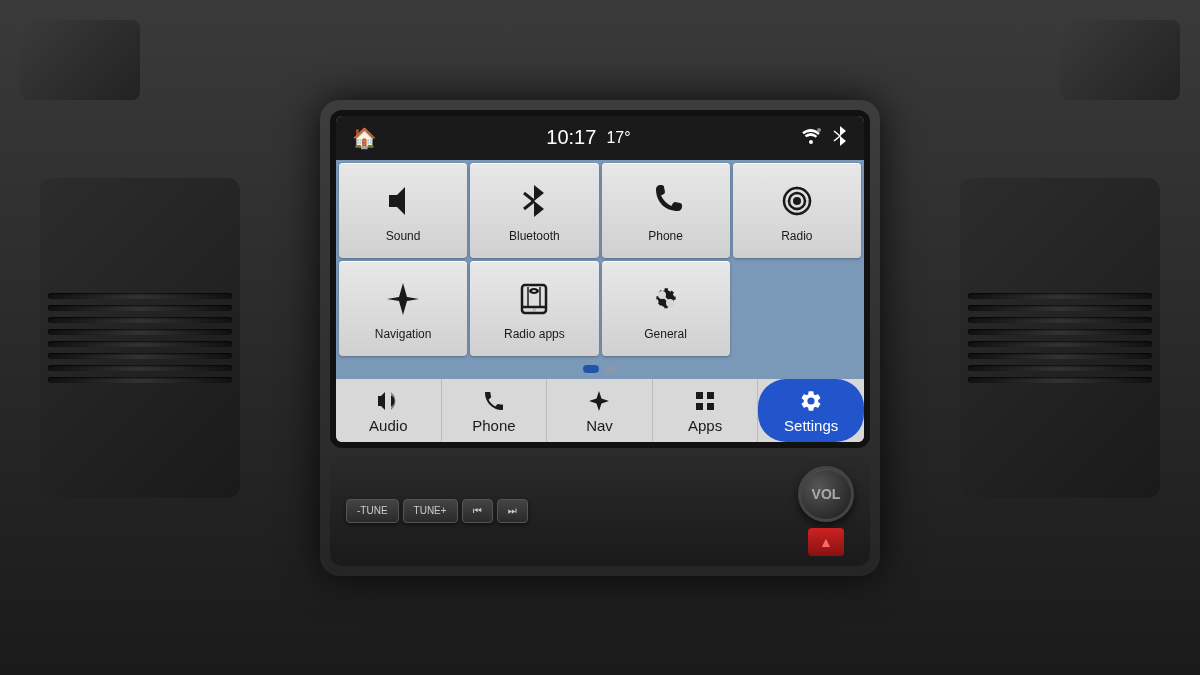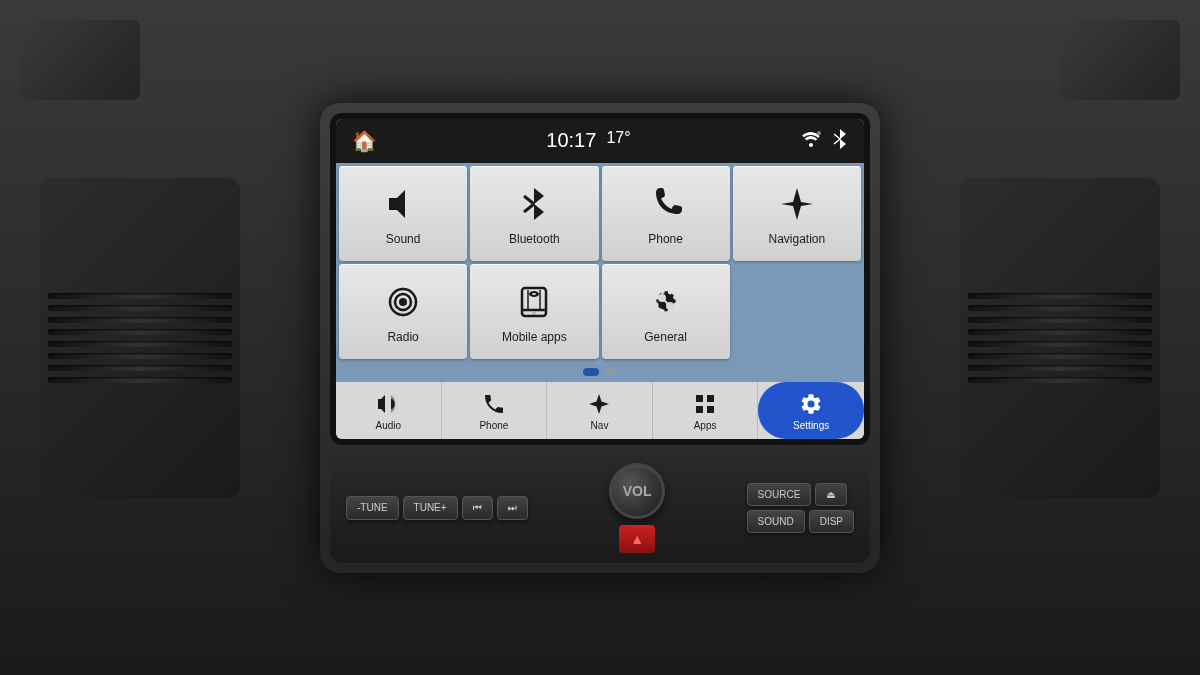--- a/index.html
+++ b/index.html
@@ -81,20 +81,21 @@
       color: white;
       display: flex;
       align-items: center;
       justify-content: space-between;
       padding: 6px 16px;
       height: 44px;
     }
 
     .header-center {
       display: flex;
+      align-items: center;
       gap: 10px;
       font-size: 18px;
       font-weight: 400;
     }
 
     .header-time {
       font-size: 20px;
       font-weight: 300;
     }
 
@@ -202,21 +203,21 @@
       margin-bottom: 4px;
       color: #1a1a1a;
     }
 
     .nav-item.active .nav-item-icon,
     .nav-item.active .nav-item-label {
       color: white;
     }
 
     .nav-item-label {
-      font-size: 10px;
+      font-size: 15px;
       color: #1a1a1a;
       font-weight: 500;
     }
 
     
     .physical-controls {
       background: linear-gradient(180deg, #2a2a2a, #1a1a1a);
       border-radius: 0 0 12px 12px;
       padding: 10px 16px;
       display: flex;
@@ -385,52 +386,52 @@
           </div>
 
           <div class="app-tile">
             <svg class="icon-svg" viewBox="0 0 40 40" fill="#1a1a1a">
               <path d="M10 8 C10 6 12 4 14 4 L16 4 C17 4 18 5 18 6 L19 11 C19 12 18 13 17 13.5 L15 14.5 C17 19 21 23 25.5 25 L26.5 23 C27 22 28 21 29 21 L34 22 C35 22 36 23 36 24 L36 26 C36 28 34 30 32 30 C19 30 10 21 10 8Z"></path>
             </svg>
             <span class="app-tile-label">Phone</span>
           </div>
 
           <div class="app-tile">
-            <svg class="icon-svg" viewBox="0 0 40 40" fill="#1a1a1a">
-              <path d="M20 4 L24 18 L36 20 L24 22 L20 36 L16 22 L4 20 L16 18 Z"></path>
-            </svg>
-            <span class="app-tile-label">Navigation</span>
-          </div>
-
-          <div class="app-tile">
             <svg class="icon-svg" viewBox="0 0 40 40" fill="none" stroke="#1a1a1a" stroke-width="2.5">
               <circle cx="20" cy="20" r="4" fill="#1a1a1a" stroke="none"></circle>
               <path d="M12 20 a8 8 0 0 1 8-8" stroke-linecap="round"></path>
               <path d="M12 20 a8 8 0 0 0 8 8" stroke-linecap="round"></path>
               <path d="M28 20 a8 8 0 0 0-8-8" stroke-linecap="round"></path>
               <path d="M28 20 a8 8 0 0 1-8 8" stroke-linecap="round"></path>
               <path d="M7 20 a13 13 0 0 1 13-13" stroke-linecap="round"></path>
               <path d="M7 20 a13 13 0 0 0 13 13" stroke-linecap="round"></path>
               <path d="M33 20 a13 13 0 0 0-13-13" stroke-linecap="round"></path>
               <path d="M33 20 a13 13 0 0 1-13 13" stroke-linecap="round"></path>
             </svg>
             <span class="app-tile-label">Radio</span>
           </div>
 
           <div class="app-tile">
+            <svg class="icon-svg" viewBox="0 0 40 40" fill="#1a1a1a">
+              <path d="M20 4 L24 18 L36 20 L24 22 L20 36 L16 22 L4 20 L16 18 Z"></path>
+            </svg>
+            <span class="app-tile-label">Navigation</span>
+          </div>
+
+          <div class="app-tile">
             <svg class="icon-svg" viewBox="0 0 40 40" fill="none" stroke="#1a1a1a" stroke-width="2.5">
               <rect x="8" y="6" width="24" height="28" rx="3" ry="3" stroke-width="2.5"></rect>
               <line x1="8" y1="28" x2="32" y2="28"></line>
               <ellipse cx="20" cy="12" rx="5" ry="3" fill="#1a1a1a" stroke="none"></ellipse>
               <ellipse cx="20" cy="12" rx="2" ry="1" fill="#d8d8d8" stroke="none"></ellipse>
               <line x1="14" y1="8" x2="14" y2="28" stroke-width="1.5"></line>
               <line x1="26" y1="8" x2="26" y2="28" stroke-width="1.5"></line>
               <text x="20" y="33" text-anchor="middle" font-size="6" fill="#1a1a1a" stroke="none">○</text>
             </svg>
-            <span class="app-tile-label">Mobile apps</span>
+            <span class="app-tile-label">Radio apps</span>
           </div>
 
           <div class="app-tile">
             <svg class="icon-svg" viewBox="0 0 40 40" fill="#1a1a1a">
               <path d="M20 12a8 8 0 1 0 0 16 8 8 0 0 0 0-16zm0 13a5 5 0 1 1 0-10 5 5 0 0 1 0 10z"></path>
               <path d="M33 18h-2.2a11 11 0 0 0-1.3-3.1l1.6-1.6-3-3-1.6 1.6A11 11 0 0 0 23.4 10V7.5h-4.2V10a11 11 0 0 0-3.1 1.3l-1.6-1.6-3 3 1.6 1.6A11 11 0 0 0 11.5 17.5H9v4.2h2.2a11 11 0 0 0 1.3 3.1l-1.6 1.6 3 3 1.6-1.6A11 11 0 0 0 18.9 30v2.5h4.2V30a11 11 0 0 0 3.1-1.3l1.6 1.6 3-3-1.6-1.6A11 11 0 0 0 30.5 22H33z" transform="scale(0.8) translate(4,4)"></path>
 
               <circle cx="16" cy="16" r="4" fill="#d8d8d8"></circle>
               <circle cx="24" cy="24" r="4" fill="#d8d8d8"></circle>
               <path d="M13 13 L27 27" stroke="#d8d8d8" stroke-width="2"></path>
@@ -504,28 +505,18 @@
         </div>
       </div>
 
       <div style="display:flex; flex-direction:column; align-items:center; gap:6px;">
         <div class="vol-knob">
           <span>VOL</span>
         </div>
         <div class="hazard-btn">▲</div>
       </div>
 
-      <div class="controls-right">
-        <div class="controls-right-row">
-          <button class="control-button">SOURCE</button>
-          <button class="control-button">⏏</button>
-        </div>
-        <div class="controls-right-row">
-          <button class="control-button">SOUND</button>
-          <button class="control-button">DISP</button>
-        </div>
-      </div>
 
     </div>
 
   </div>
 
 </div>
 
 </body></html>

